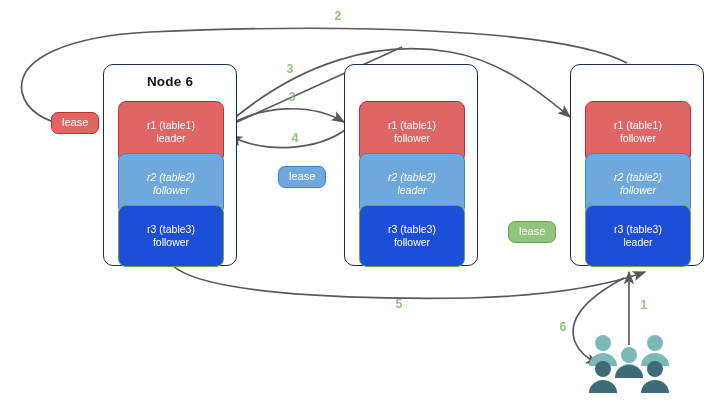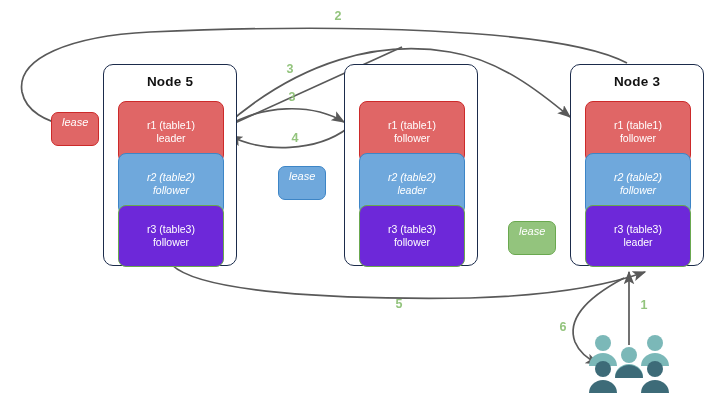--- a/index.html
+++ b/index.html
@@ -44,33 +44,32 @@
     align-items:center;
     justify-content:center;
     color:#ffffff;
     font-size:10.5px;
     line-height:13px;
     text-align:center;
   }
   .replica span{display:block;}
   .rep-red{background:#e06666;border:1.6px solid #cc2a2a;}
   .rep-blue{background:#6fa8dc;border:1.6px solid #3d85c6;font-style:italic;}
-  .rep-green{background:#6d28d9;border:1.6px solid #6aa84f;}
+  .rep-green{background:#1d4ed8;border:1.6px solid #6aa84f;}
 
   .lease{
     position:absolute;
     box-sizing:border-box;
     border-radius:7px;
-    padding:3px 10px 16px 10px;
+    padding:3px 10px 4px 10px;
     color:#ffffff;
     font-size:11px;
     line-height:13px;
     text-align:center;
     z-index:4;
-    font-style:italic;
   }
   .lease-red{background:#e06666;border:1.6px solid #cc2a2a;}
   .lease-blue{background:#6fa8dc;border:1.6px solid #3d85c6;}
   .lease-green{background:#93c47d;border:1.6px solid #6aa84f;}
 
   .step-label{
     position:absolute;
     color:#93c47d;
     font-size:12.5px;
     font-weight:bold;
@@ -105,21 +104,21 @@
     <path d="M 224,127 C 300,60 380,40 450,52 C 500,60 540,92 570,117" fill="none" stroke="#595959" stroke-width="1.7" marker-end="url(#ah)"></path>
 
     <path d="M 172,265 C 200,292 330,300 470,298 C 540,296 600,288 645,272" fill="none" stroke="#595959" stroke-width="1.7" marker-end="url(#ah)"></path>
 
     <path d="M 629,345 L 629,272" fill="none" stroke="#595959" stroke-width="1.7" marker-end="url(#ah)"></path>
 
     <path d="M 624,278 C 590,296 566,318 575,342 C 580,354 590,360 598,364" fill="none" stroke="#595959" stroke-width="1.7" marker-end="url(#ah)"></path>
   </svg>
 
   <div class="node-box" style="left:103px;top:64px;width:134px;height:202px;">
-    <div class="node-title">Node 5</div>
+    <div class="node-title">Node 6</div>
 
     <div class="replica rep-red" style="top:36px;">
       <span>r1 (table1)</span>
       <span>leader</span>
     </div>
     <div class="replica rep-blue" style="top:88px;">
       <span>r2 (table2)</span>
       <span>follower</span>
     </div>
     <div class="replica rep-green" style="top:140px;">
@@ -138,21 +137,20 @@
       <span>r2 (table2)</span>
       <span>leader</span>
     </div>
     <div class="replica rep-green" style="top:140px;">
       <span>r3 (table3)</span>
       <span>follower</span>
     </div>
   </div>
 
   <div class="node-box" style="left:570px;top:64px;width:134px;height:202px;">
-    <div class="node-title">Node 3</div>
 
     <div class="replica rep-red" style="top:36px;">
       <span>r1 (table1)</span>
       <span>follower</span>
     </div>
     <div class="replica rep-blue" style="top:88px;">
       <span>r2 (table2)</span>
       <span>follower</span>
     </div>
     <div class="replica rep-green" style="top:140px;">

